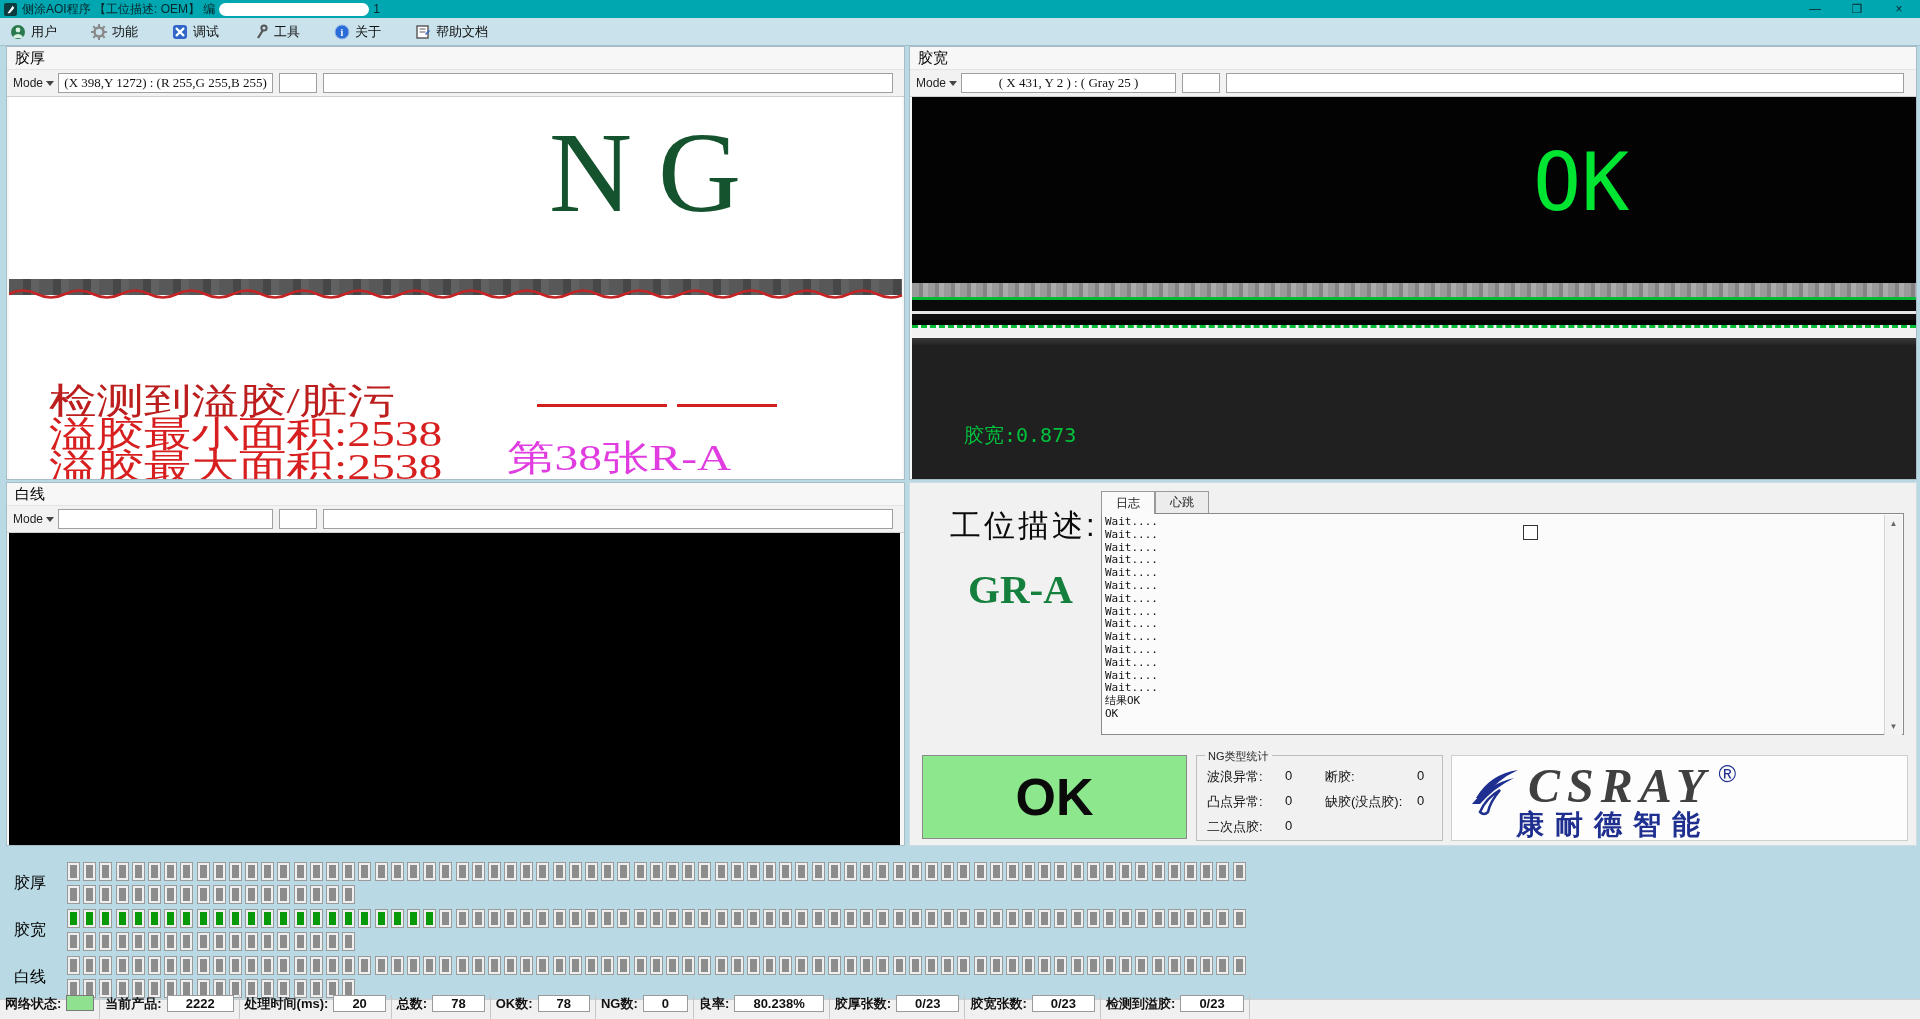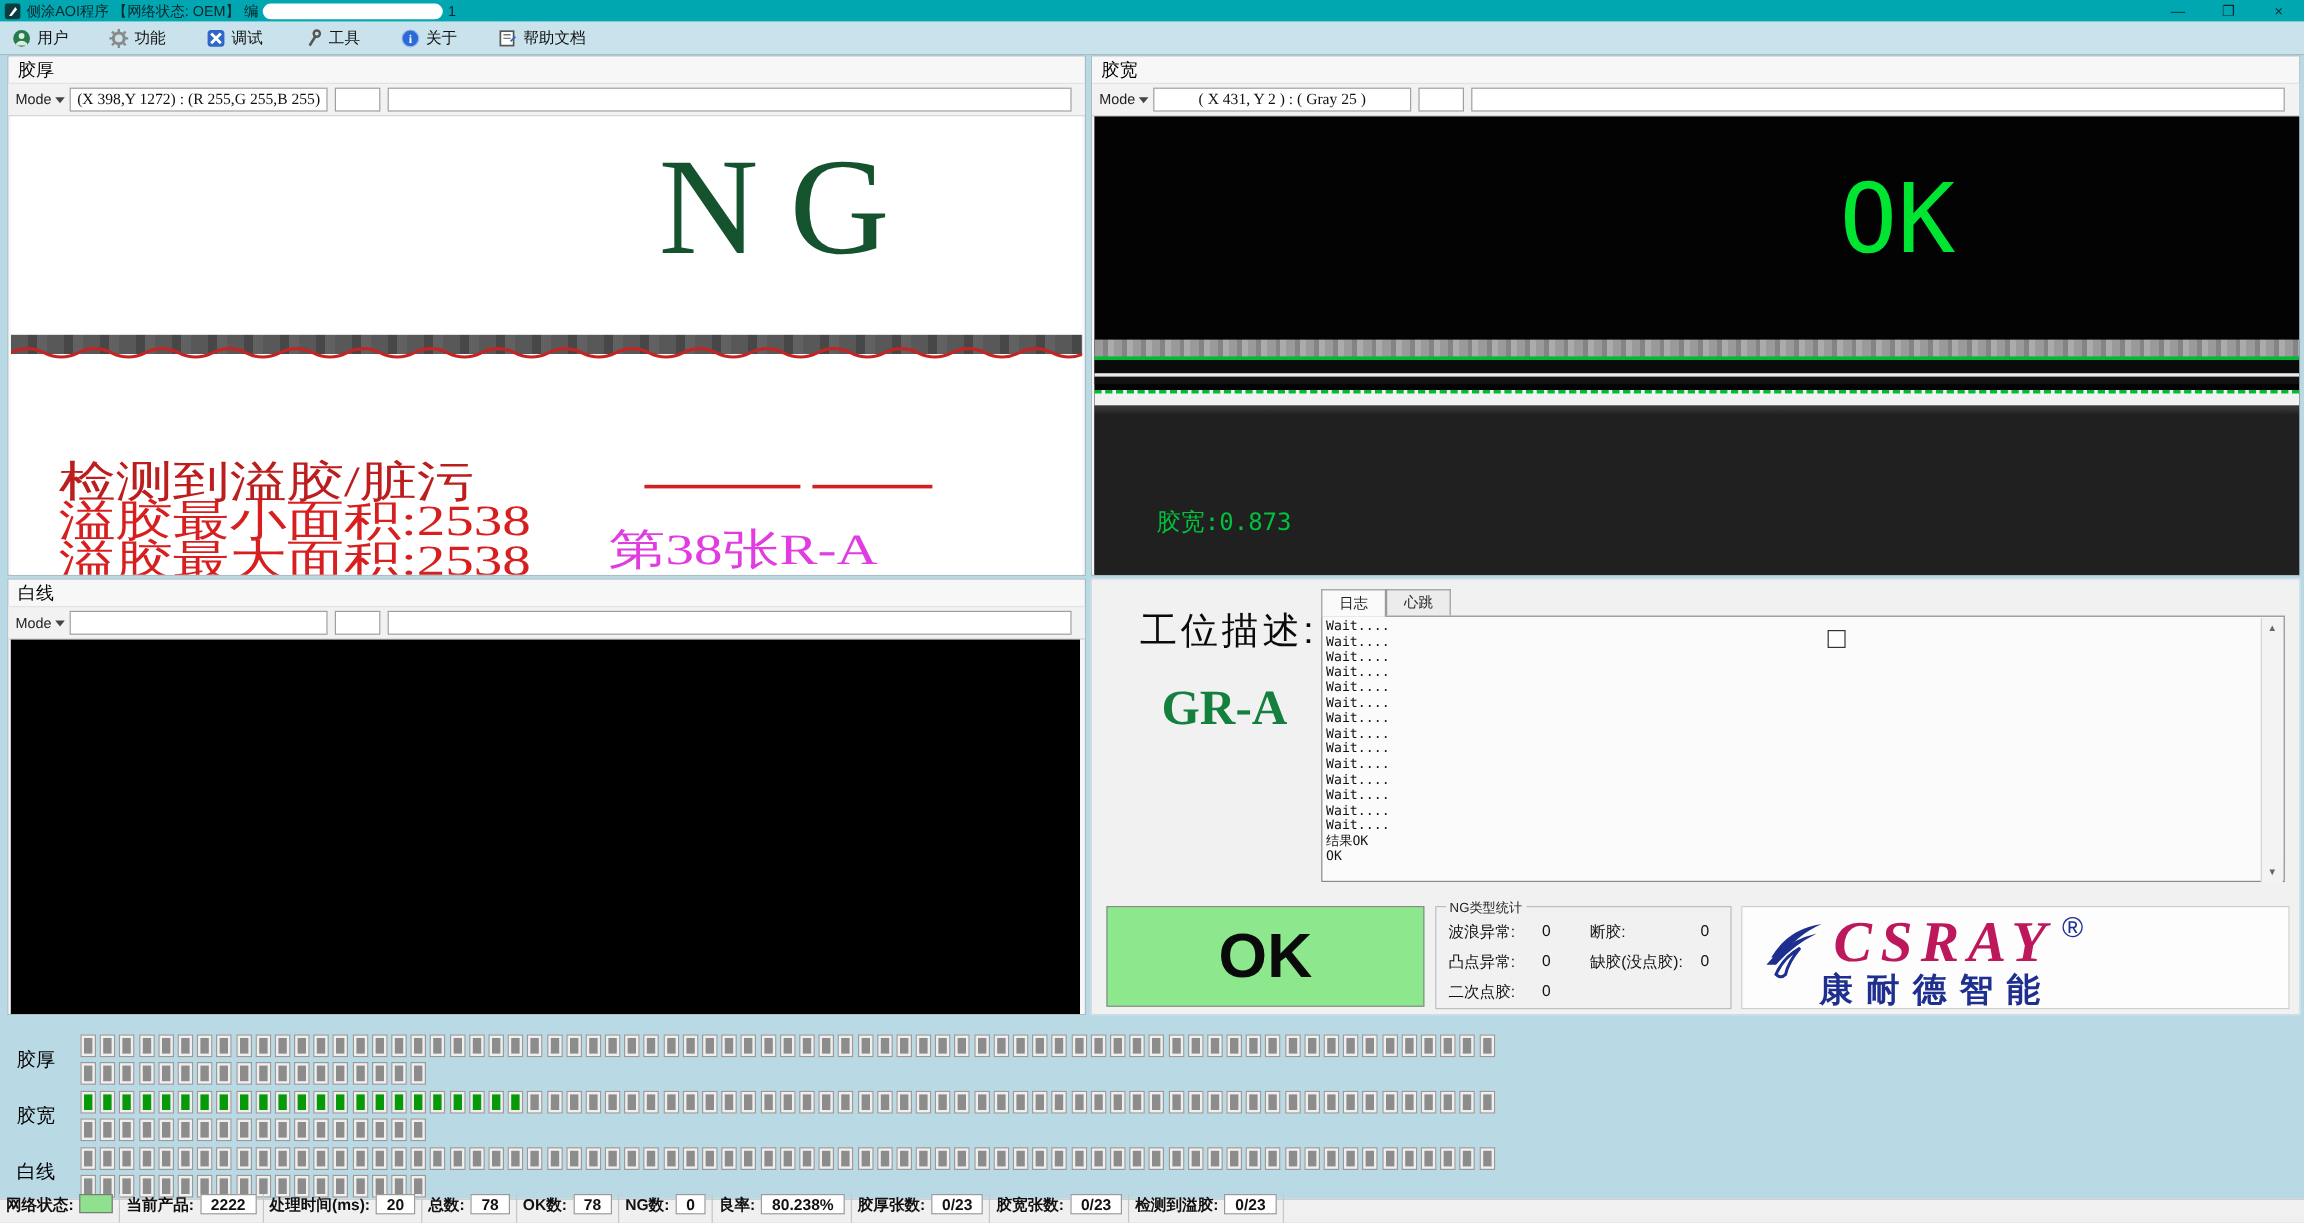--- a/index.html
+++ b/index.html
@@ -62,50 +62,50 @@
   .sbtn.up{top:0}.sbtn.down{bottom:0;top:auto}
 
   .okbutton{position:absolute;left:12px;top:272px;width:265px;height:84px;background:#8de88d;border:1px solid #8a8a8a;box-sizing:border-box;display:flex;align-items:center;justify-content:center;font-size:52px;font-weight:bold;color:#0a0a0a}
 
   .ngstats{position:absolute;left:286px;top:272px;width:247px;height:86px;border:1px solid #bdbdbd;box-sizing:border-box}
   .ngstats .legend{position:absolute;left:8px;top:-7px;background:#f1f1f1;padding:0 3px;font-size:11px;color:#222}
   .nggrid{position:absolute;left:10px;top:12px;display:grid;grid-template-columns:78px 40px 92px 20px;row-gap:7px;font-size:13px}
 
   .logobox{position:absolute;left:541px;top:272px;width:457px;height:86px;background:#fdfdfd;border:1px solid #cfcfcf;box-sizing:border-box}
   .brandrow{position:absolute;left:18px;top:6px;display:flex;align-items:flex-start}
-  .brandtext{font-family:"Liberation Serif",serif;font-style:italic;font-weight:bold;font-size:48px;line-height:1;color:#be185d;letter-spacing:7px}
+  .brandtext{font-family:"Liberation Serif",serif;font-style:italic;font-weight:bold;font-size:48px;line-height:1;color:#404040;letter-spacing:7px}
   .reg{font-size:24px;color:#1e2f8f;margin-left:6px;line-height:1}
   .brandsub{position:absolute;left:64px;top:50px;font-size:28px;font-weight:bold;color:#1e2f8f;letter-spacing:11px;white-space:nowrap}
 
   
   .strip-group{position:absolute;left:0;width:1920px;height:42px}
   .strip-label{position:absolute;left:14px;top:11px;font-size:16px;color:#000}
   .srow{position:absolute;left:67px;display:flex;gap:3.2px}
   .srow.r1{top:0}.srow.r2{top:23px}
   .cell{width:11px;height:17px;background:#efefef;border:1px solid #9a9a9a;display:flex;align-items:center;justify-content:center}
   .cin{width:7px;height:13px;background:#8c8c8c}
   .cin.green{background:#089908}
 
   
   .statusbar{left:0;top:999px;width:1920px;height:20px;background:#f0f0f0;border-top:1px solid #cfcfcf;display:flex;align-items:center;font-size:13px}
   .sbitem{display:flex;align-items:flex-start;padding:0 5px;border-right:1px solid #c6c6c6;height:30px}
   .sbl{font-weight:bold;margin-right:5px;white-space:nowrap}
-  .sbv{background:#fff;border:1px solid #9a9a9a;padding:0 8px;height:15px;display:flex;align-items:center;font-weight:bold}
+  .sbv{background:#fff;border:1px solid #9a9a9a;padding:0 18px;height:15px;display:flex;align-items:center;font-weight:bold}
   .swatch{width:26px;height:14px;background:#8fe08f;border:1px solid #7a7a7a}
 </style>
 </head>
 <body>
 
 <div class="abs titlebar">
   <span class="appicon">
     <svg width="9" height="9" viewBox="0 0 12 12">
         <path d="M2 11 L9 1 L11 4 L5 11 Z" fill="#fff"></path>
       </svg>
   </span>
-  <span class="titletext">侧涂AOI程序 【网络状态: OEM】 编</span>
+  <span class="titletext">侧涂AOI程序 【工位描述: OEM】 编</span>
   <span class="redact"></span>
   <span class="titletext">1</span>
   <span class="winbtns">
     <span class="winbtn">—</span>
     <span class="winbtn">❐</span>
     <span class="winbtn">×</span>
   </span>
 </div>
 
 <div class="abs menubar">

